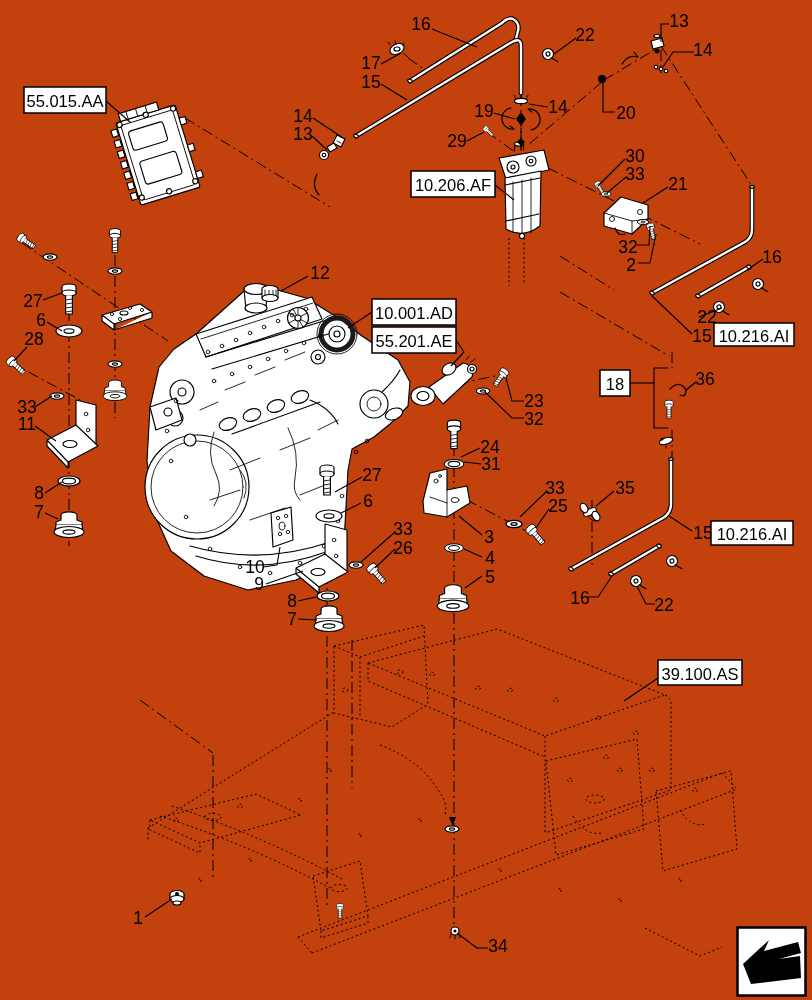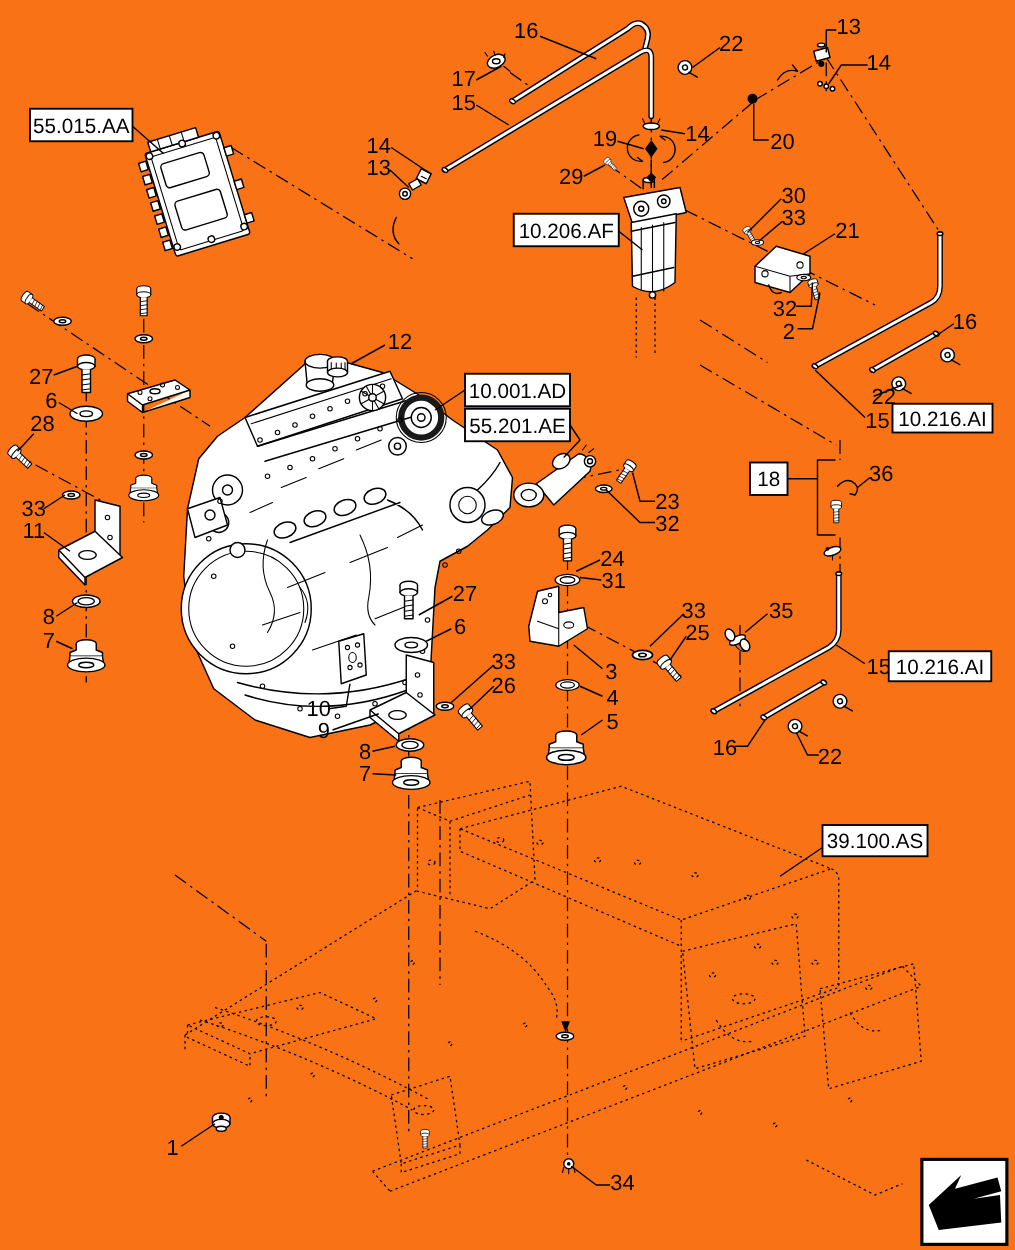--- a/index.html
+++ b/index.html
@@ -1,16 +1,16 @@
 <!DOCTYPE html>
 <html><head>
 <meta charset="utf-8">
 <style>
   html,body{margin:0;padding:0;background:#fff;}
-  .stage{position:relative;width:812px;height:1000px;background:#f97316;overflow:hidden;}
+  .stage{position:relative;width:812px;height:1000px;background:#c2410c;overflow:hidden;}
   svg{display:block;}
   .ln{stroke:#000;fill:none;stroke-width:1.15;stroke-linecap:round;stroke-linejoin:round;}
   .lnt{stroke:#000;fill:none;stroke-width:.85;stroke-linecap:round;}
   .lnw{stroke:#000;fill:#fff;stroke-width:1.15;stroke-linejoin:round;}
   .blk{fill:#000;stroke:none;}
   .dashdot{stroke:#000;stroke-width:1;fill:none;stroke-dasharray:11 4 2 4;}
   .dot{stroke:#000;stroke-width:1;fill:none;stroke-dasharray:2 2.7;}
   .tubeo{stroke:#000;fill:none;stroke-width:4.6;stroke-linecap:round;stroke-linejoin:round;}
   .tubei{stroke:#fff;fill:none;stroke-width:2.4;stroke-linecap:round;stroke-linejoin:round;}
   .leader{stroke:#000;stroke-width:1.15;fill:none;stroke-linejoin:round;}

